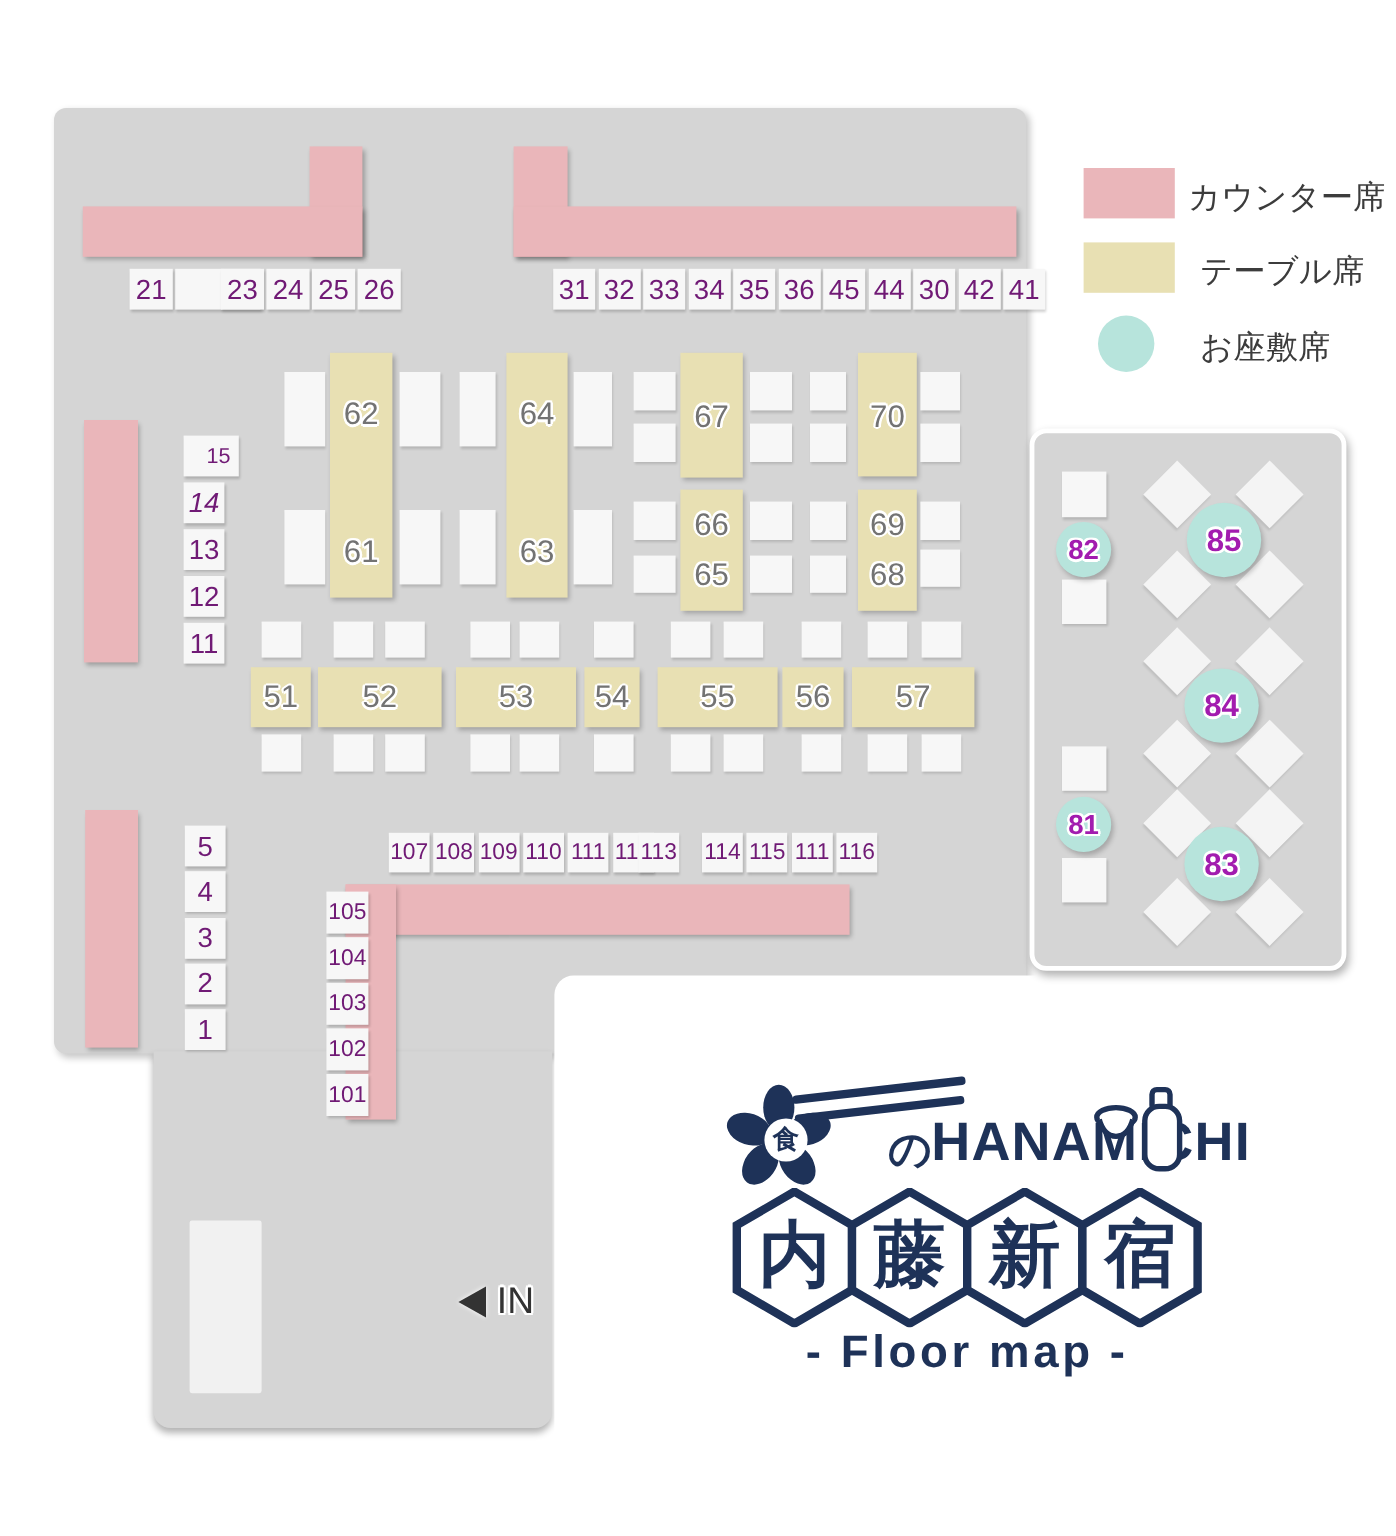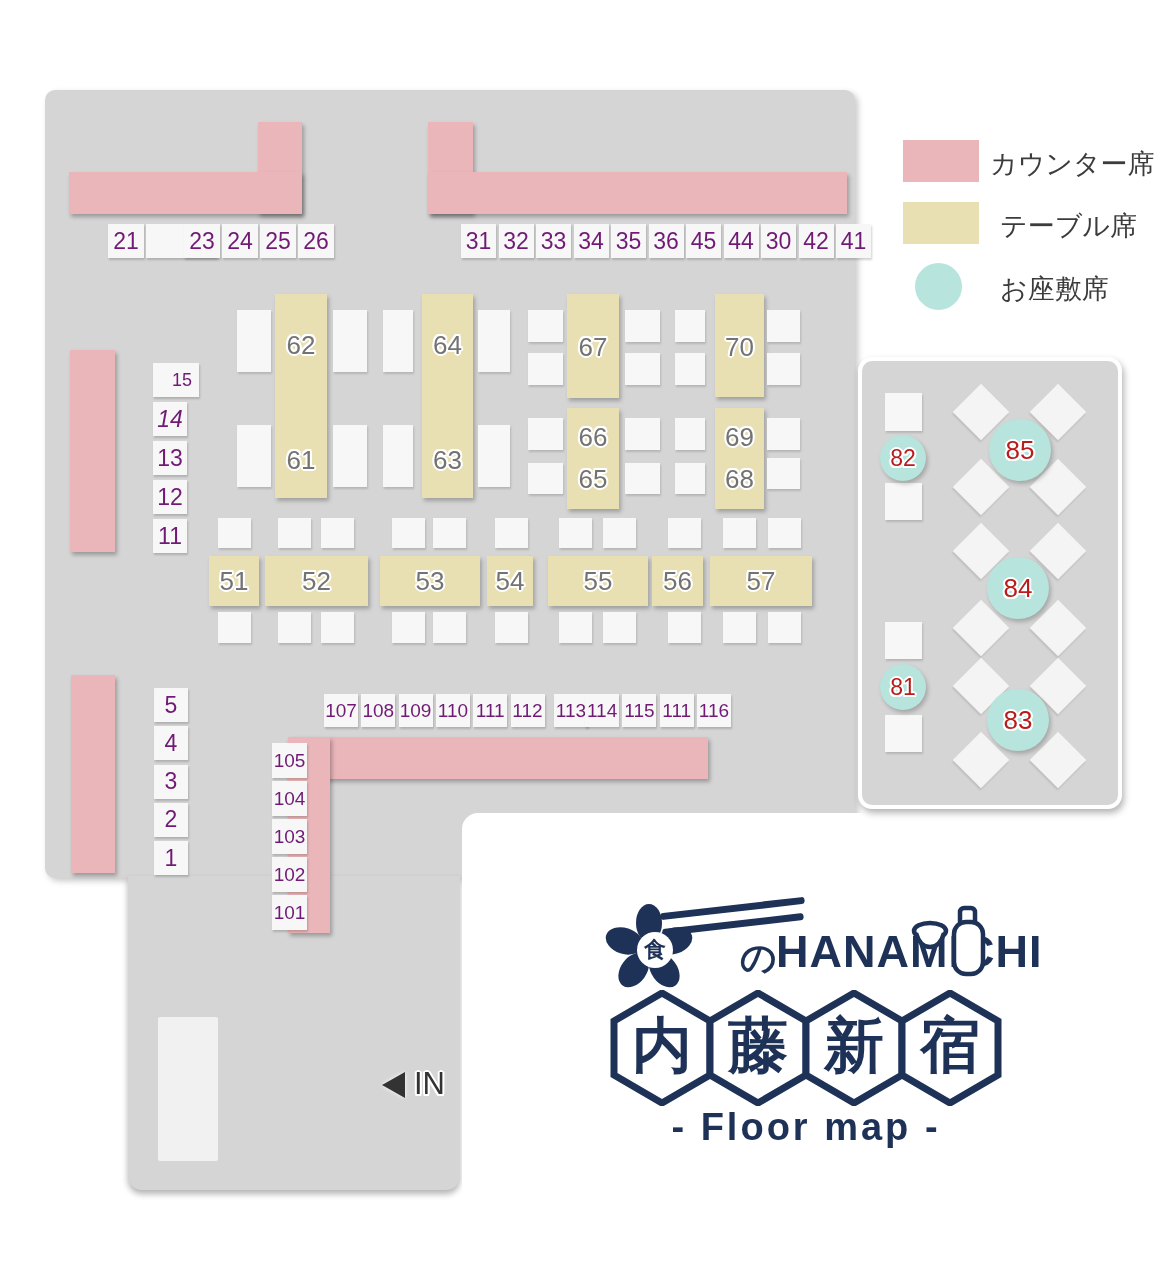--- a/index.html
+++ b/index.html
@@ -22,21 +22,21 @@
   
   .counter{position:absolute;background:var(--counter);box-shadow:2px 3px 4px rgba(0,0,0,.28);}
   .seat{position:absolute;background:var(--seat);display:flex;align-items:center;justify-content:center;
         color:#701a75;box-shadow:1px 2px 2px rgba(0,0,0,.18);margin-left:29px;}
   .pseat{position:absolute;background:var(--seat);box-shadow:1px 2px 2px rgba(0,0,0,.15);}
   .table{position:absolute;background:var(--table);box-shadow:2px 3px 4px rgba(0,0,0,.25);}
   .tlabel{position:absolute;left:50%;transform:translate(-50%,-50%);font-size:26px;color:#737373;}
   .diamond{position:absolute;width:40px;height:40px;background:#f4f4f4;transform:rotate(45deg);
            box-shadow:1px 2px 2px rgba(0,0,0,.10);}
   .zcircle{position:absolute;border-radius:50%;background:var(--zashiki);display:flex;align-items:center;
-           justify-content:center;color:#b91c1c;box-shadow:2px 3px 4px rgba(0,0,0,.22);}
+           justify-content:center;color:#a21caf;box-shadow:2px 3px 4px rgba(0,0,0,.22);font-weight:bold;}
   .door{position:absolute;left:158px;top:1017px;width:60px;height:144px;background:#f1f1f1;border-radius:2px;}
   .hl{text-shadow:2px 0 0 #fff,-2px 0 0 #fff,0 2px 0 #fff,0 -2px 0 #fff,
       1.5px 1.5px 0 #fff,-1.5px -1.5px 0 #fff,1.5px -1.5px 0 #fff,-1.5px 1.5px 0 #fff;}
   
   .lg-swatch{position:absolute;width:76px;height:42px;}
   .lg-counter{left:903px;top:140px;background:var(--counter);}
   .lg-table{left:903px;top:202px;background:var(--table);}
   .lg-circle{position:absolute;left:915px;top:263px;width:47px;height:47px;border-radius:50%;background:var(--zashiki);}
   .lg-label{position:absolute;font-size:27px;color:var(--text);white-space:nowrap;}
   
@@ -103,21 +103,21 @@
       <div class="seat" style="left: 125px; top: 726.3px; width: 34px; height: 34px; font-size: 23px;">4</div>
       <div class="seat" style="left: 125px; top: 764.6px; width: 34px; height: 34px; font-size: 23px;">3</div>
       <div class="seat" style="left: 125px; top: 802.9px; width: 34px; height: 34px; font-size: 23px;">2</div>
       <div class="seat" style="left: 125px; top: 841.2px; width: 34px; height: 34px; font-size: 23px;">1</div>
       <div class="seat" style="left: 295px; top: 694px; width: 34px; height: 33px; font-size: 19px;">107</div>
       <div class="seat" style="left: 332.3px; top: 694px; width: 34px; height: 33px; font-size: 19px;">108</div>
       <div class="seat" style="left: 369.6px; top: 694px; width: 34px; height: 33px; font-size: 19px;">109</div>
       <div class="seat" style="left: 406.9px; top: 694px; width: 34px; height: 33px; font-size: 19px;">110</div>
       <div class="seat" style="left: 444.2px; top: 694px; width: 34px; height: 33px; font-size: 19px;">111</div>
       <div class="seat" style="left: 481.5px; top: 694px; width: 34px; height: 33px; font-size: 19px;">112</div>
-      <div class="seat" style="left: 525px; top: 694px; width: 34px; height: 33px; font-size: 19px;">113</div>
+      <div class="seat" style="left: 503px; top: 694px; width: 34px; height: 33px; font-size: 19px;">113</div>
       <div class="seat" style="left: 556.1px; top: 694px; width: 34px; height: 33px; font-size: 19px;">114</div>
       <div class="seat" style="left: 593.4px; top: 694px; width: 34px; height: 33px; font-size: 19px;">115</div>
       <div class="seat" style="left: 630.7px; top: 694px; width: 34px; height: 33px; font-size: 19px;">111</div>
       <div class="seat" style="left: 668px; top: 694px; width: 34px; height: 33px; font-size: 19px;">116</div>
       <div class="seat" style="left: 243px; top: 743px; width: 35px; height: 35px; font-size: 19px;">105</div>
       <div class="seat" style="left: 243px; top: 781px; width: 35px; height: 35px; font-size: 19px;">104</div>
       <div class="seat" style="left: 243px; top: 819px; width: 35px; height: 35px; font-size: 19px;">103</div>
       <div class="seat" style="left: 243px; top: 857px; width: 35px; height: 35px; font-size: 19px;">102</div>
       <div class="seat" style="left: 243px; top: 895px; width: 35px; height: 35px; font-size: 19px;">101</div>
       <div class="table" style="left: 275px; top: 294px; width: 52px; height: 204px;">

